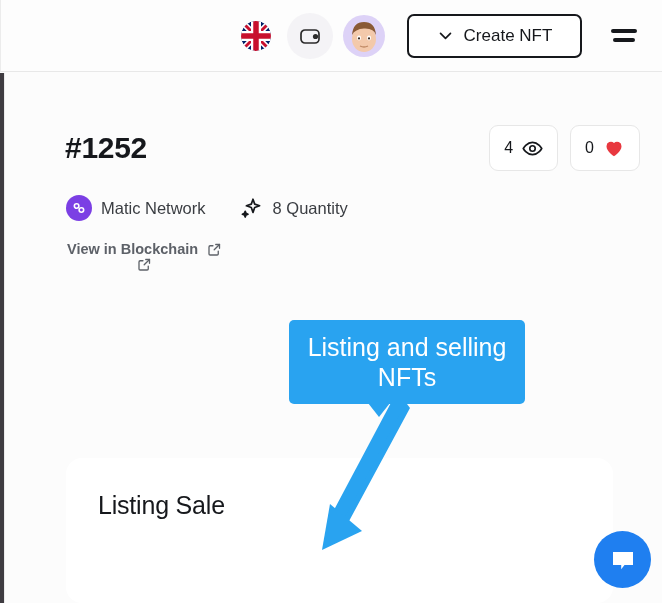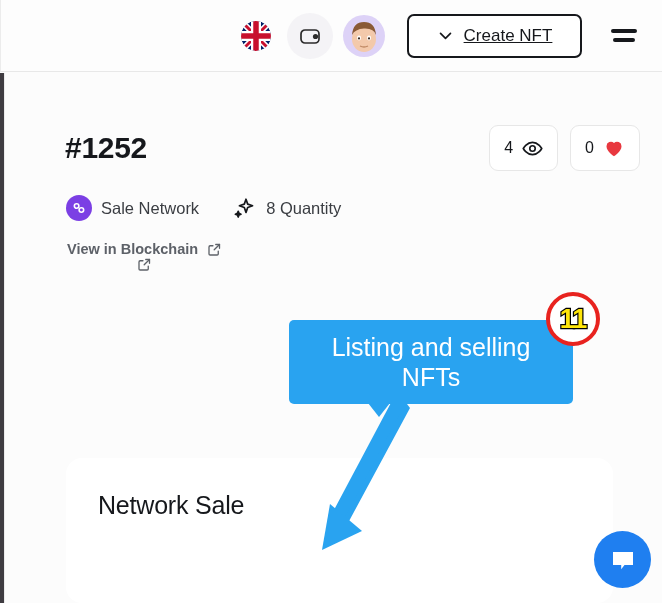--- a/index.html
+++ b/index.html
@@ -37,21 +37,21 @@
     width: 42px; height: 42px; border-radius: 50%;
     background: #ddd2f7; display: flex; align-items: center; justify-content: center;
     overflow: hidden;
   }
   #create-nft-btn {
     height: 44px; min-width: 175px;
     border: 2px solid #16181c; border-radius: 7px;
     background: #ffffff; color: #16181c;
     font-size: 17px; font-weight: 400;
     display: flex; align-items: center; justify-content: center; gap: 10px;
-    padding: 0 18px; margin-left: 20px; cursor: pointer; text-decoration: underline;
+    padding: 0 18px; margin-left: 20px; cursor: pointer;
   }
   #hamburger {
     width: 40px; height: 40px; margin-left: 22px;
     display: flex; flex-direction: column; align-items: center; justify-content: center; gap: 5px;
     cursor: pointer;
   }
   #hamburger .bar { background: #16181c; border-radius: 2px; height: 4px; }
   #hamburger .bar.b1 { width: 26px; }
   #hamburger .bar.b2 { width: 22px; }
 
@@ -111,21 +111,21 @@
   }
   #list-nft-btn {
     position: absolute; left: 32px; top: 95px; width: 483px; height: 49px;
     background: #1a1a1c; border-radius: 9px;
     display: flex; align-items: center; justify-content: center; gap: 13px;
     color: #ffffff; font-size: 16px; font-weight: 700; cursor: pointer;
   }
 
   
   #callout {
-    position: absolute; left: 289px; top: 320px; width: 284px; height: 84px;
+    position: absolute; left: 289px; top: 320px; width: 236px; height: 84px;
     background: #29a3f0; border-radius: 5px;
     display: flex; align-items: center; justify-content: flex-start;
     color: #ffffff; font-size: 25px; line-height: 1.22; text-align: center;
     padding: 0 14px;
   }
   #callout-tail {
     position: absolute; left: 368px; top: 403px;
     width: 0; height: 0;
     border-left: 11px solid transparent;
     border-right: 11px solid transparent;
@@ -240,21 +240,21 @@
 
     <div id="meta-row">
 
       <div class="meta-item">
         <span class="polygon-dot">
           <svg width="16" height="16" viewBox="0 0 24 24" fill="none" stroke="#ffffff" stroke-width="2.4">
             <circle cx="8.4" cy="9" r="3.4"></circle>
             <circle cx="15.6" cy="15" r="3.4"></circle>
           </svg>
         </span>
-        <span>Sale Network</span>
+        <span>Matic Network</span>
       </div>
 
       <div class="meta-item">
         <span class="meta-icon">
           <svg width="24" height="24" viewBox="0 0 24 24" fill="none" stroke="#16181c" stroke-width="1.7" stroke-linejoin="round">
             <path d="M14 3.2 15.7 8.1 20.6 9.8 15.7 11.5 14 16.4 12.3 11.5 7.4 9.8 12.3 8.1Z"></path>
             <path d="M6.2 15.4 7 17.4 9 18.2 7 19 6.2 21 5.4 19 3.4 18.2 5.4 17.4Z" fill="#16181c"></path>
           </svg>
         </span>
         <span>8 Quantity</span>
@@ -273,38 +273,35 @@
       <div class="ext-link">
         <svg width="15" height="15" viewBox="0 0 24 24" fill="none" stroke="#5d6168" stroke-width="2.1" stroke-linecap="round" stroke-linejoin="round">
           <path d="M14 4h6v6"></path>
             <path d="M20 4 11.5 12.5"></path>
           <path d="M18 14.5V19a1.8 1.8 0 0 1-1.8 1.8H5A1.8 1.8 0 0 1 3.2 19V7.8A1.8 1.8 0 0 1 5 6h4.5"></path>
         </svg>
       </div>
     </div>
 
     <div id="sale-card">
-      <div id="sale-title">Network Sale</div>
+      <div id="sale-title">Listing Sale</div>
     </div>
   </div>
 
   <svg id="arrow-svg" viewBox="0 0 110 160">
     <path d="M104 0 L34 118 L30 112 L28 145 L55 126 L48 123 L110 8 Z" fill="#29a3f0"></path>
     <path d="M103 -6 L36 120" stroke="#29a3f0" stroke-width="13" stroke-linecap="butt"></path>
     <path d="M22 150 L30 104 L62 131 Z" fill="#29a3f0"></path>
   </svg>
 
   <div id="callout-tail"></div>
   <div id="callout">
     <span>Listing and selling NFTs</span>
   </div>
 
-  <div id="step-badge">
-    <span id="step-badge-num">11</span>
-  </div>
 
   <div id="chat-widget">
     <svg width="30" height="30" viewBox="0 0 30 30">
       <path d="M5 7h20v13H16.5l-3.3 4.3V20H5Z" fill="#ffffff"></path>
     </svg>
   </div>
 
 </div>
 
 </body></html>

